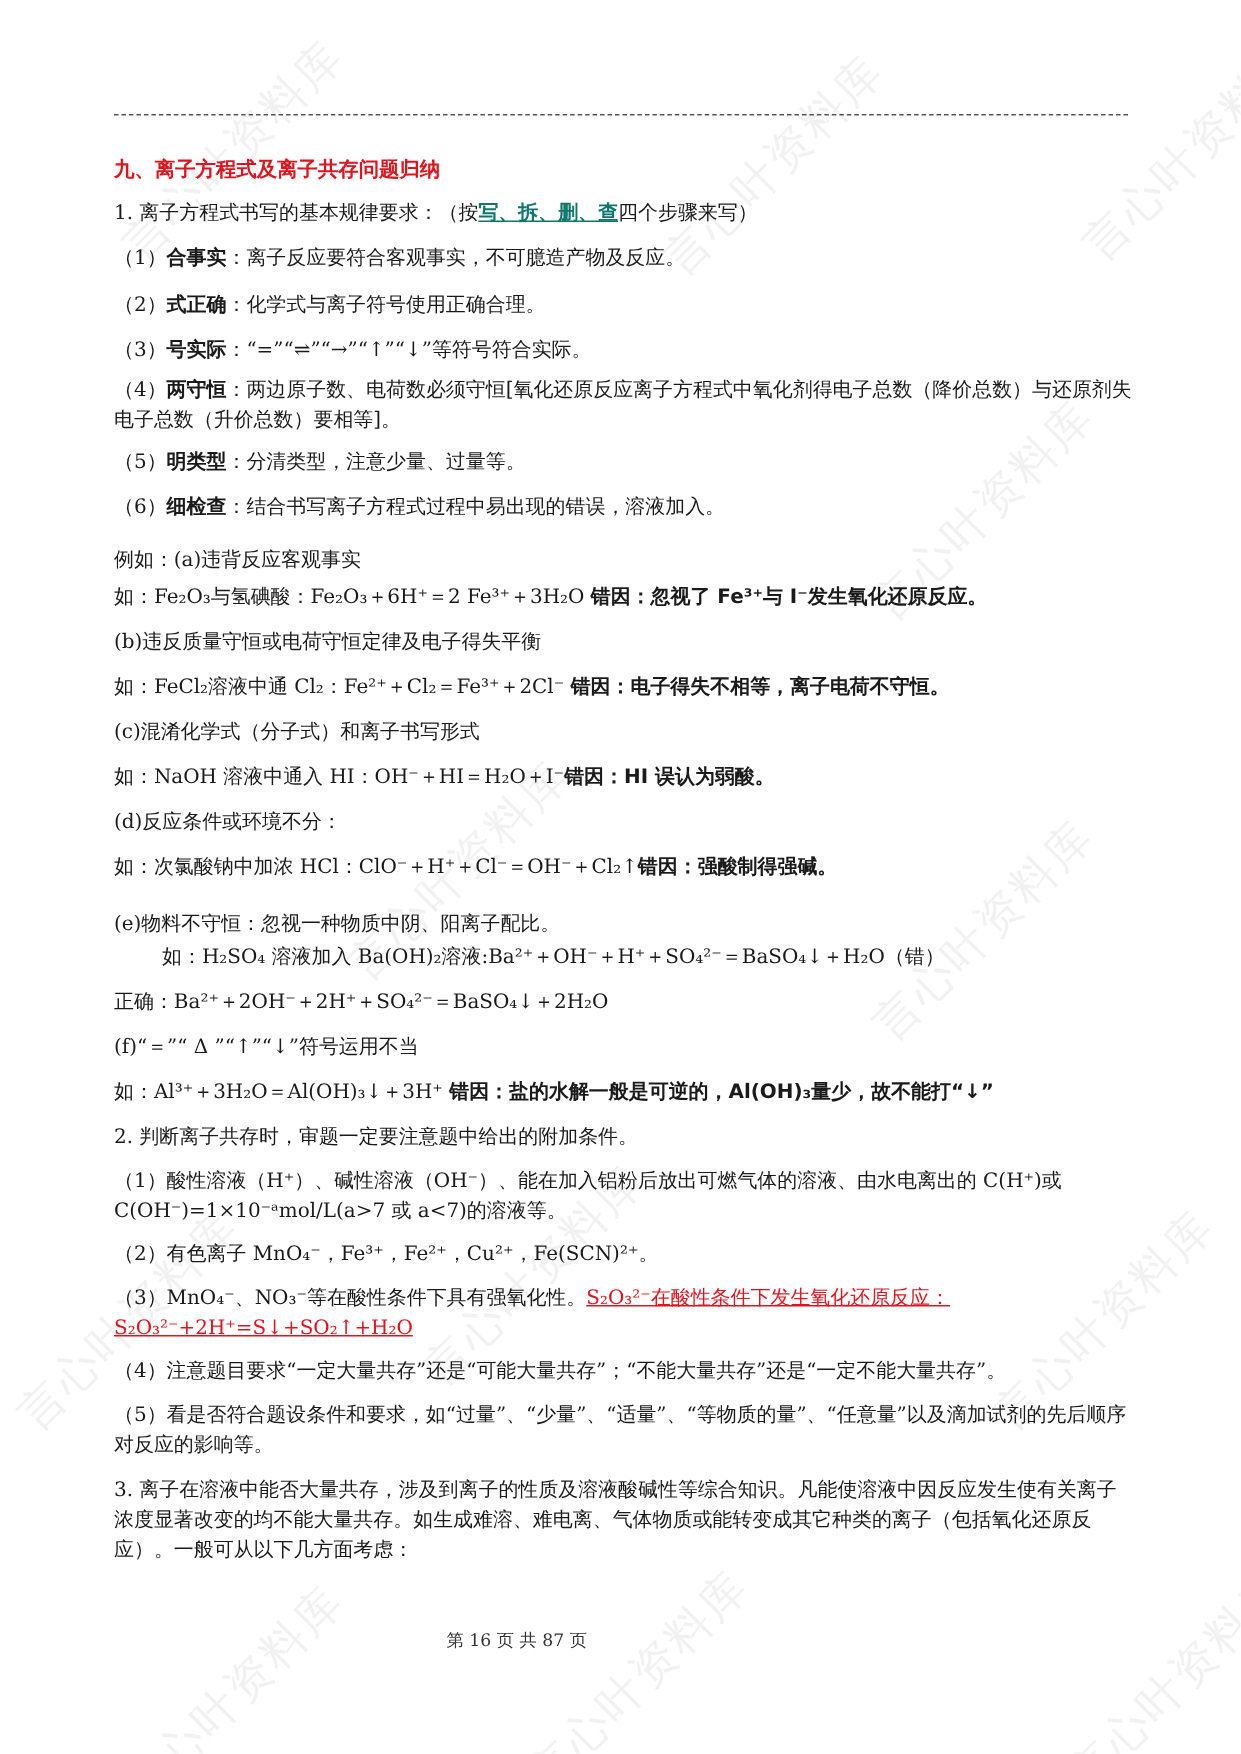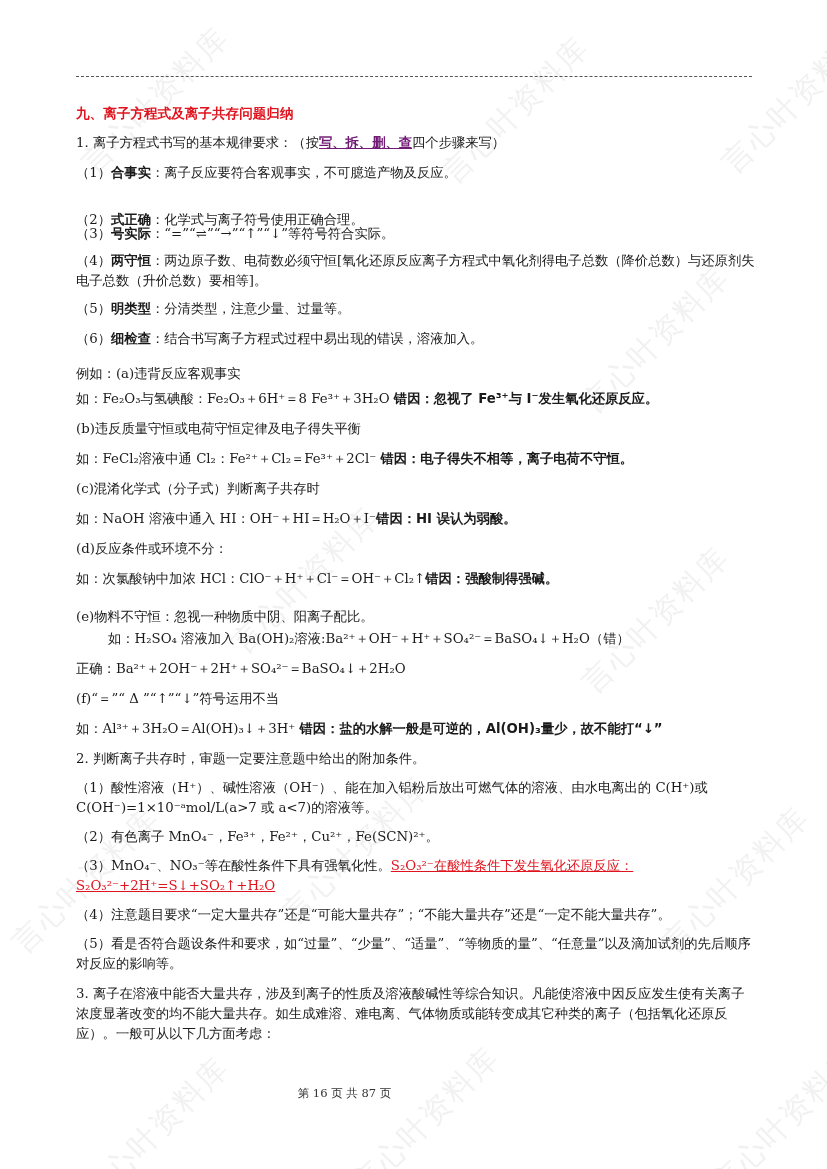--- a/index.html
+++ b/index.html
@@ -8,21 +8,21 @@
   .wm { position:absolute; font-family:"DejaVu Sans",sans-serif; font-size:30px;
         color:rgba(170,170,170,0.16); transform:rotate(-45deg); white-space:nowrap;
         pointer-events:none; letter-spacing:2px; }
   .rule { position:absolute; left:76px; top:76px; width:676px; border-top:1.5px dashed #555; }
   .page { position:absolute; left:76px; top:98px; width:680px; font-size:13.3px; }
   .ln { position:absolute; left:0; white-space:nowrap; line-height:18px; }
   .wrap { white-space:normal; width:680px; line-height:20px; }
   .h { color:#e0141e; font-weight:bold; font-family:"DejaVu Sans",sans-serif; font-size:13.6px; }
   .b { font-weight:bold; font-family:"DejaVu Sans",sans-serif; }
   .redu { color:#e0141e; text-decoration:underline; }
-  .ul { text-decoration:underline; color:#701a75; font-weight:bold; }
+  .ul { text-decoration:underline; color:#0f766e; font-weight:bold; }
   .footer { position:absolute; top:1086px; left:0; width:689px; text-align:center;
             font-size:11.5px; color:#333; }
 </style>
 </head>
 <body>
 
 <div class="wm" style="left:60px;top:80px;">言心叶资料库</div>
 <div class="wm" style="left:420px;top:90px;">言心叶资料库</div>
 <div class="wm" style="left:700px;top:80px;">言心叶资料库</div>
 <div class="wm" style="left:560px;top:320px;">言心叶资料库</div>
@@ -38,31 +38,31 @@
 <div class="rule"></div>
 
 <div class="page">
   <div class="ln h" style="top:6px;">九、离子方程式及离子共存问题归纳</div>
 
   <div class="ln" style="top:36px;">
     <span>1. 离子方程式书写的基本规律要求：（按</span><span class="ul">写、拆、删、查</span><span>四个步骤来写）</span>
   </div>
 
   <div class="ln" style="top:66px;"><span>（1）</span><span class="b">合事实</span><span>：离子反应要符合客观事实，不可臆造产物及反应。</span></div>
-  <div class="ln" style="top:97px;margin-top:16px;"><span>（2）</span><span class="b">式正确</span><span>：化学式与离子符号使用正确合理。</span></div>
+  <div class="ln" style="top:97px;"><span>（2）</span><span class="b">式正确</span><span>：化学式与离子符号使用正确合理。</span></div>
   <div class="ln" style="top:127px;"><span>（3）</span><span class="b">号实际</span><span>：“=”“⇌”“→”“↑”“↓”等符号符合实际。</span></div>
   <div class="ln wrap" style="top:153px;"><span>（4）</span><span class="b">两守恒</span><span>：两边原子数、电荷数必须守恒[氧化还原反应离子方程式中氧化剂得电子总数（降价总数）与还原剂失电子总数（升价总数）要相等]。</span></div>
   <div class="ln" style="top:202px;"><span>（5）</span><span class="b">明类型</span><span>：分清类型，注意少量、过量等。</span></div>
   <div class="ln" style="top:232px;"><span>（6）</span><span class="b">细检查</span><span>：结合书写离子方程式过程中易出现的错误，溶液加入。</span></div>
 
   <div class="ln" style="top:254px;margin-top:13px;">例如：(a)违背反应客观事实</div>
-  <div class="ln" style="top:292px;"><span>如：Fe₂O₃与氢碘酸：Fe₂O₃＋6H⁺＝8 Fe³⁺＋3H₂O</span> <span class="b">错因：忽视了 Fe³⁺与 I⁻发生氧化还原反应。</span></div>
+  <div class="ln" style="top:292px;"><span>如：Fe₂O₃与氢碘酸：Fe₂O₃＋6H⁺＝2 Fe³⁺＋3H₂O</span> <span class="b">错因：忽视了 Fe³⁺与 I⁻发生氧化还原反应。</span></div>
   <div class="ln" style="top:322px;">(b)违反质量守恒或电荷守恒定律及电子得失平衡</div>
   <div class="ln" style="top:352px;"><span>如：FeCl₂溶液中通 Cl₂：Fe²⁺＋Cl₂＝Fe³⁺＋2Cl⁻</span> <span class="b">错因：电子得失不相等，离子电荷不守恒。</span></div>
-  <div class="ln" style="top:382px;">(c)混淆化学式（分子式）判断离子共存时</div>
+  <div class="ln" style="top:382px;">(c)混淆化学式（分子式）和离子书写形式</div>
   <div class="ln" style="top:412px;"><span>如：NaOH 溶液中通入 HI：OH⁻＋HI＝H₂O＋I⁻</span><span class="b">错因：HI 误认为弱酸。</span></div>
   <div class="ln" style="top:442px;">(d)反应条件或环境不分：</div>
   <div class="ln" style="top:472px;"><span>如：次氯酸钠中加浓 HCl：ClO⁻＋H⁺＋Cl⁻＝OH⁻＋Cl₂↑</span><span class="b">错因：强酸制得强碱。</span></div>
   <div class="ln" style="top:495px;margin-top:15px;">(e)物料不守恒：忽视一种物质中阴、阳离子配比。</div>
   <div class="ln" style="top:532px;margin-left:32px;">如：H₂SO₄ 溶液加入 Ba(OH)₂溶液:Ba²⁺＋OH⁻＋H⁺＋SO₄²⁻＝BaSO₄↓＋H₂O（错）</div>
   <div class="ln" style="top:562px;">正确：Ba²⁺＋2OH⁻＋2H⁺＋SO₄²⁻＝BaSO₄↓＋2H₂O</div>
   <div class="ln" style="top:592px;">(f)“＝”“ Δ ”“↑”“↓”符号运用不当</div>
   <div class="ln" style="top:622px;"><span>如：Al³⁺＋3H₂O＝Al(OH)₃↓＋3H⁺</span> <span class="b">错因：盐的水解一般是可逆的，Al(OH)₃量少，故不能打“↓”</span></div>
 
   <div class="ln" style="top:652px;">2. 判断离子共存时，审题一定要注意题中给出的附加条件。</div>

